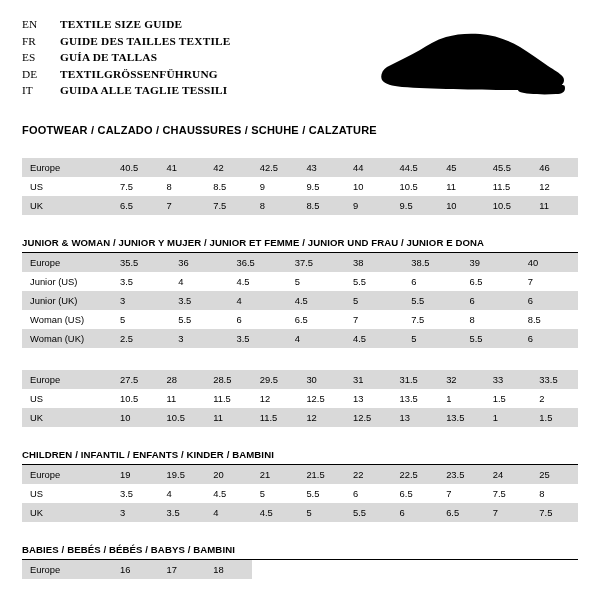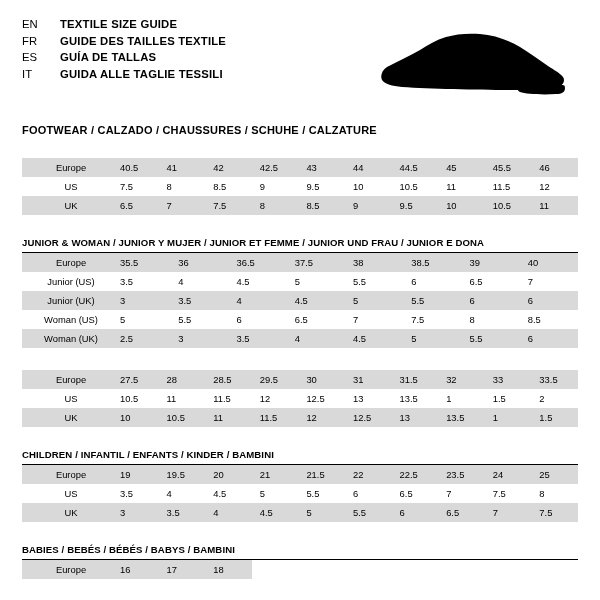--- a/index.html
+++ b/index.html
@@ -30,20 +30,21 @@
   }
   .lang-table {
     border-collapse: collapse;
   }
   .lang-table td {
     font-size: 11.3px;
     line-height: 16.5px;
     padding: 0;
     vertical-align: top;
     white-space: nowrap;
+    font-family: Liberation Serif, serif;
   }
   .lang-code {
     width: 38px;
     font-weight: normal;
   }
   .lang-title {
     font-weight: bold;
     letter-spacing: 0.2px;
   }
 
@@ -81,21 +82,20 @@
     line-height: 11px;
     padding: 4px 0 4px 8px;
     text-align: left;
     white-space: nowrap;
   }
   table.size tr.shade td {
     background: #d9d9d9;
   }
   table.size td.label {
     width: 82px;
-    text-align: center;
   }
   
   .group.babies table.size {
     width: 100%;
   }
 </style>
 </head>
 <body>
 
 <div class="page">
@@ -107,20 +107,24 @@
           <td class="lang-code">EN</td>
           <td class="lang-title">TEXTILE SIZE GUIDE</td>
         </tr>
         <tr>
           <td class="lang-code">FR</td>
           <td class="lang-title">GUIDE DES TAILLES TEXTILE</td>
         </tr>
         <tr>
           <td class="lang-code">ES</td>
           <td class="lang-title">GUÍA DE TALLAS</td>
+        </tr>
+        <tr>
+          <td class="lang-code">DE</td>
+          <td class="lang-title">TEXTILGRÖSSENFÜHRUNG</td>
         </tr>
         <tr>
           <td class="lang-code">IT</td>
           <td class="lang-title">GUIDA ALLE TAGLIE TESSILI</td>
         </tr>
       </tbody>
     </table>
 
     <div class="shoe-art">
       <svg width="190" height="70" viewBox="0 0 190 70" xmlns="http://www.w3.org/2000/svg">

